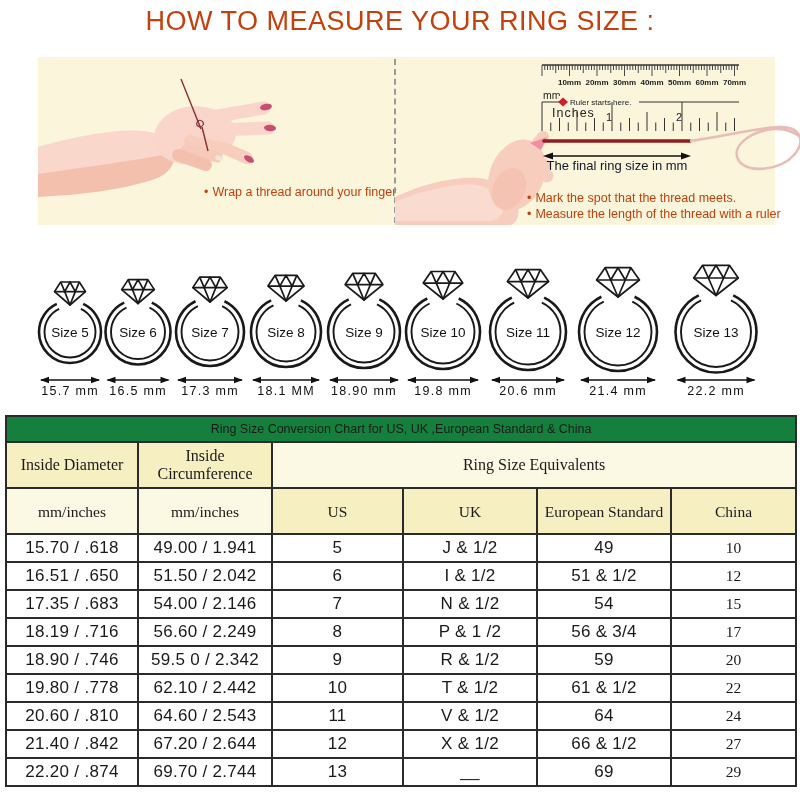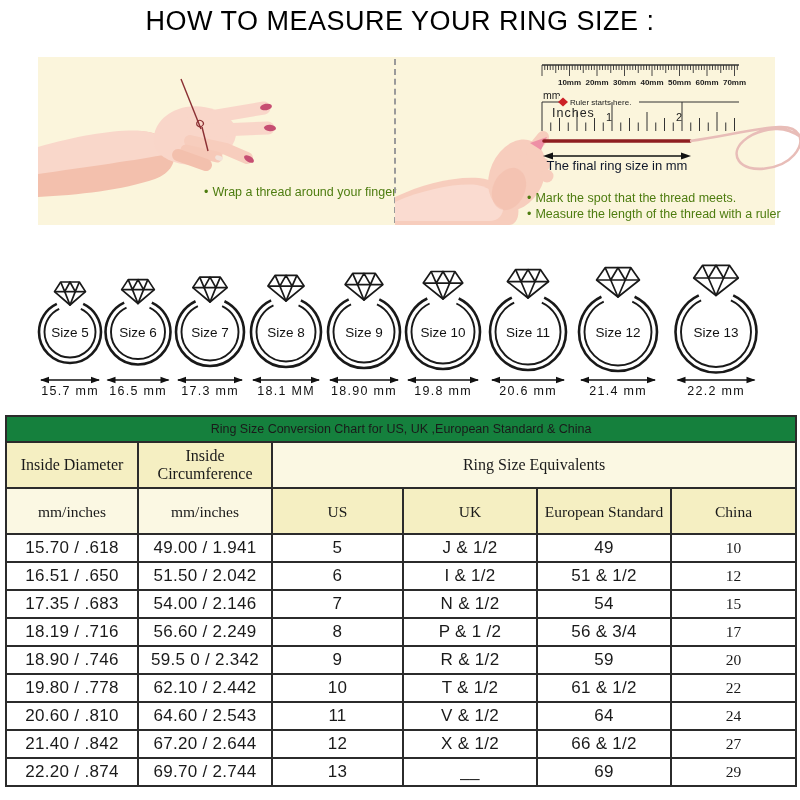--- a/index.html
+++ b/index.html
@@ -1,30 +1,30 @@
 <!DOCTYPE html>
 <html><head>
 <meta charset="utf-8">
 <style>
   html,body{margin:0;padding:0;background:#ffffff;}
   .page{position:relative;width:800px;height:800px;background:#fff;overflow:hidden;
         font-family:"Liberation Sans",sans-serif;color:#1a1a1a;}
 
   .main-title{position:absolute;top:6px;left:0;width:800px;text-align:center;
-              font-size:27px;font-weight:400;letter-spacing:.5px;color:#000000;}
+              font-size:27px;font-weight:400;letter-spacing:.5px;color:#c2410c;}
 
   
   .panels{position:absolute;top:57px;left:38px;width:737px;height:168px;background:#fbf5dc;}
   .panel{position:absolute;top:0;height:168px;}
   .panel-left{left:0;width:357px;}
   .panel-right{left:359px;width:378px;}
   .divider{position:absolute;left:356px;top:2px;height:164px;width:0;
            border-left:2px dashed #9a9a9a;}
   .panel svg{position:absolute;top:0;left:0;overflow:visible;}
-  .caption{position:absolute;font-size:12.5px;color:#4d7c0f;white-space:nowrap;}
+  .caption{position:absolute;font-size:12.5px;color:#c2410c;white-space:nowrap;}
   .cap-left{left:166px;top:128px;}
   .cap-r1{left:130px;top:134px;}
   .cap-r2{left:130px;top:150px;}
   .arrow-label{position:absolute;left:140px;top:101px;width:160px;text-align:center;
                font-size:13px;color:#0f172a;}
   .bullet{margin-right:4px;}
 
   
   #rings-svg{position:absolute;top:240px;left:0;}
 

